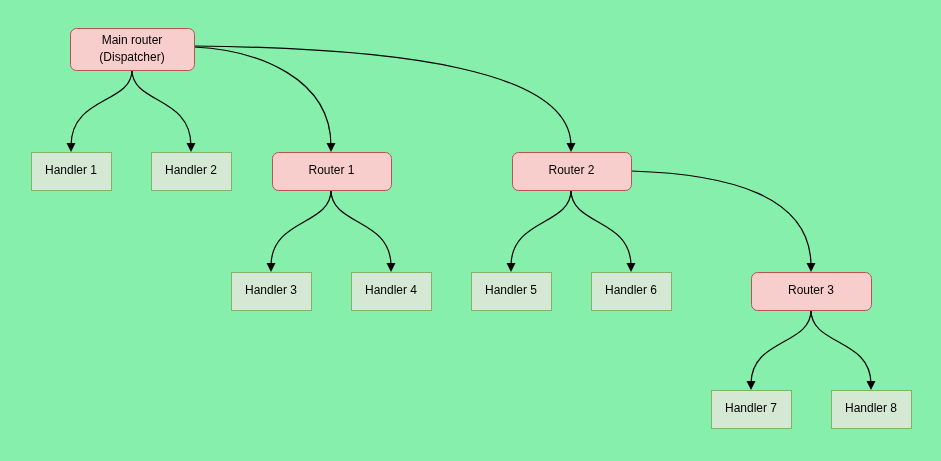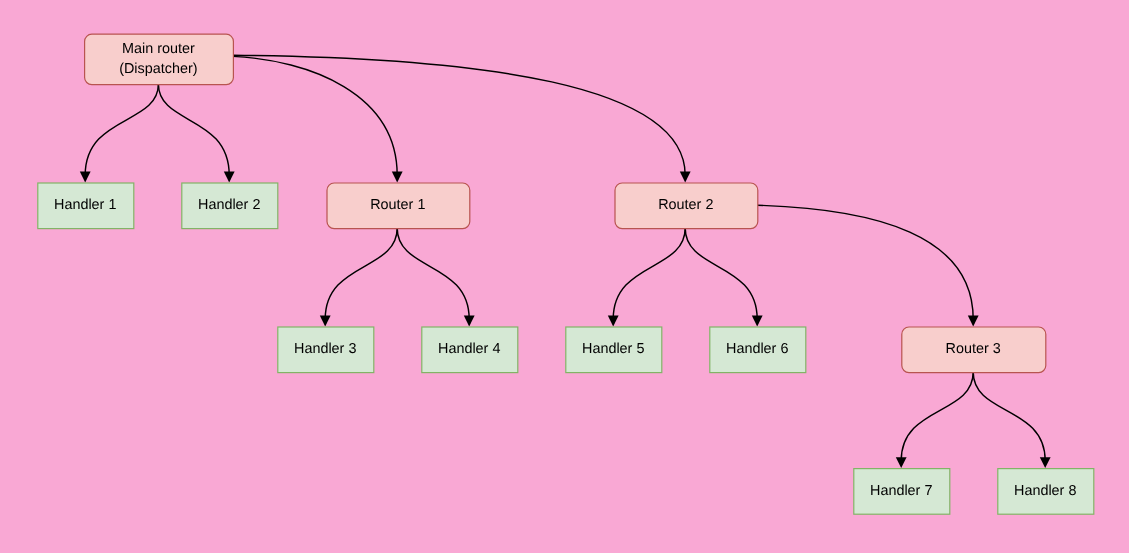--- a/index.html
+++ b/index.html
@@ -8,21 +8,21 @@
     padding: 0;
     background: #ffffff;
   }
   body {
     font-family: "Liberation Sans", sans-serif;
   }
   #diagram-root {
     position: relative;
     width: 941px;
     height: 461px;
-    background: #f9a8d4;
+    background: #86efac;
     overflow: hidden;
   }
   #diagram-svg {
     position: absolute;
     left: 0;
     top: 0;
     width: 941px;
     height: 461px;
     display: block;
   }

